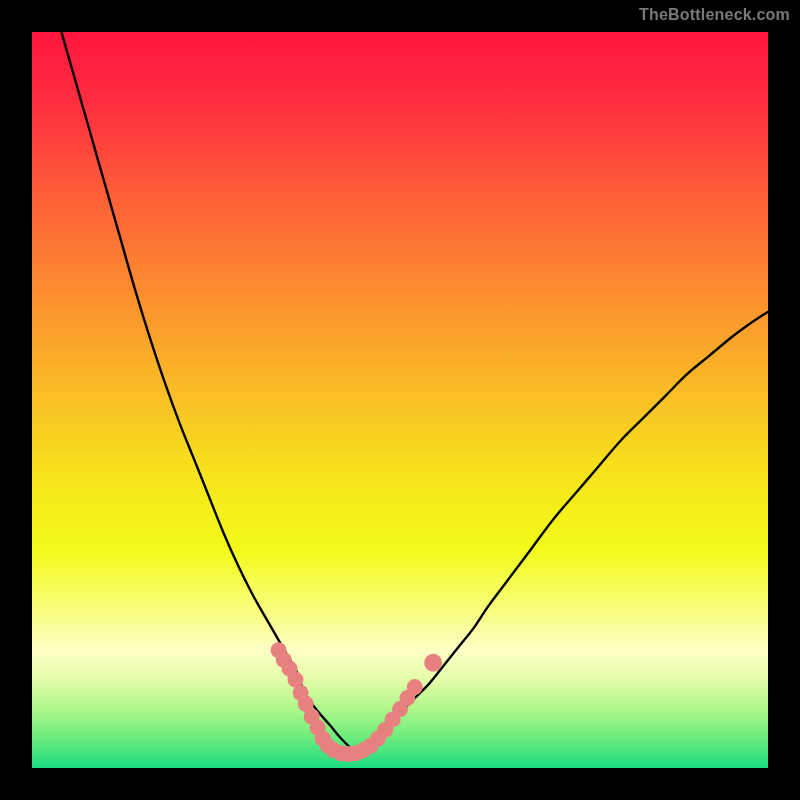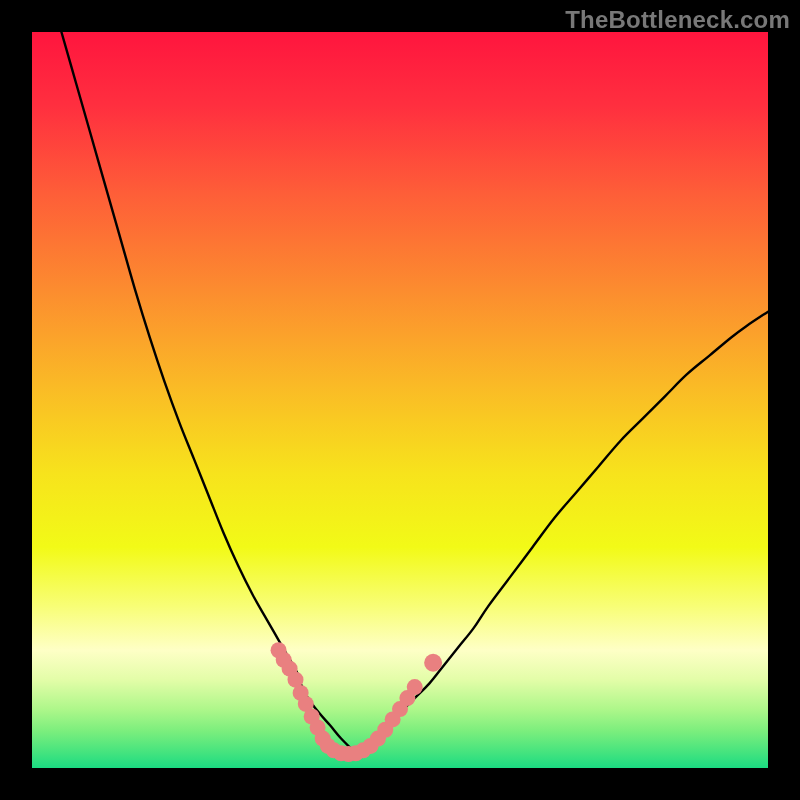--- a/index.html
+++ b/index.html
@@ -11,21 +11,21 @@
     width: 800px;
     height: 800px;
     position: relative;
     background: #000;
   }
   .watermark {
     position: absolute;
     top: 6px;
     right: 10px;
     font-family: Arial, Helvetica, sans-serif;
-    font-size: 24px;
+    font-size: 16px;
     font-weight: 600;
     color: #787878;
     letter-spacing: 0.2px;
     z-index: 5;
   }
   svg {
     display: block;
   }
 </style>
 </head>

